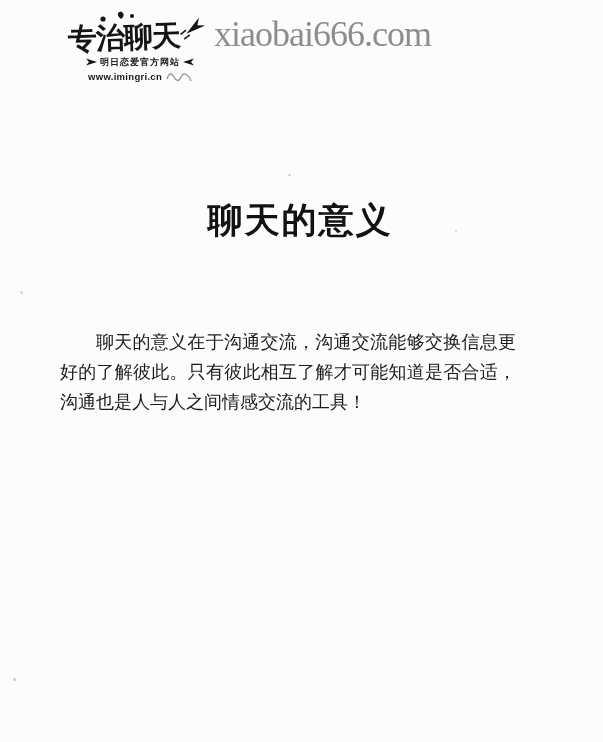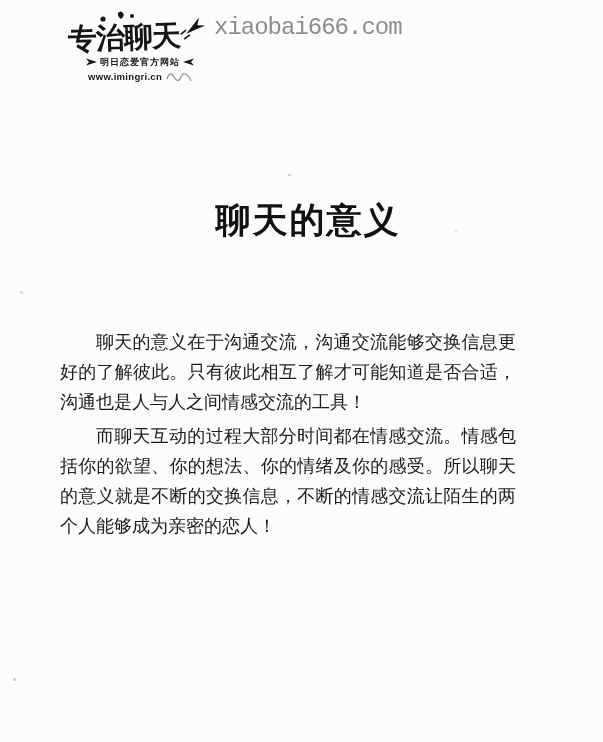--- a/index.html
+++ b/index.html
@@ -43,29 +43,29 @@
     margin-left:20px;margin-top:1px;white-space:nowrap;
   }
   .logo-url{
     font-size:9.5px;font-weight:700;letter-spacing:0.3px;
     color:#1b1b1b;
   }
 
   
   .watermark{
     position:absolute;left:214px;top:15px;
-    font-size:24px;line-height:1.1;letter-spacing:-1px;
+    font-size:36px;line-height:1.1;letter-spacing:-1px;
     font-weight:400;color:#8d8d8d;
-    font-family:Liberation Mono, monospace;
+    font-family:Liberation Serif, serif;
     white-space:nowrap;
   }
 
   
   .title{
-    position:absolute;left:12px;top:203px;width:592px;margin:0;
+    position:absolute;left:4px;top:203px;width:592px;margin:0;
     text-align:center;
     font-size:35px;line-height:1;letter-spacing:2px;
     font-weight:700;color:#121212;
     font-family:"Liberation Serif","DejaVu Serif",serif;
   }
 
   
   .article{
     position:absolute;left:60px;top:327px;width:456px;
     font-size:18px;line-height:30px;
@@ -117,21 +117,20 @@
       </svg>
     </div>
   </div>
 
   <div class="watermark">xiaobai666.com</div>
 
   <h1 class="title">聊天的意义</h1>
 
   <div class="article">
     <p>聊天的意义在于沟通交流，沟通交流能够交换信息更好的了解彼此。只有彼此相互了解才可能知道是否合适，沟通也是人与人之间情感交流的工具！</p>
-    <p>而聊天互动的过程大部分时间都在情感交流。情感包括你的欲望、你的想法、你的情绪及你的感受。所以聊天的意义就是不断的交换信息，不断的情感交流让陌生的两个人能够成为亲密的恋人！</p>
   </div>
 
   <div class="speck s1"></div>
   <div class="speck s2"></div>
   <div class="speck s3"></div>
   <div class="speck s4"></div>
 
 </div>
 
 </body></html>

